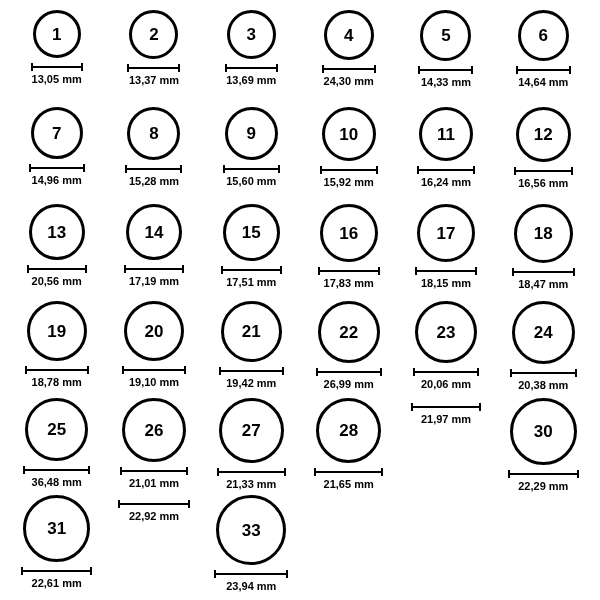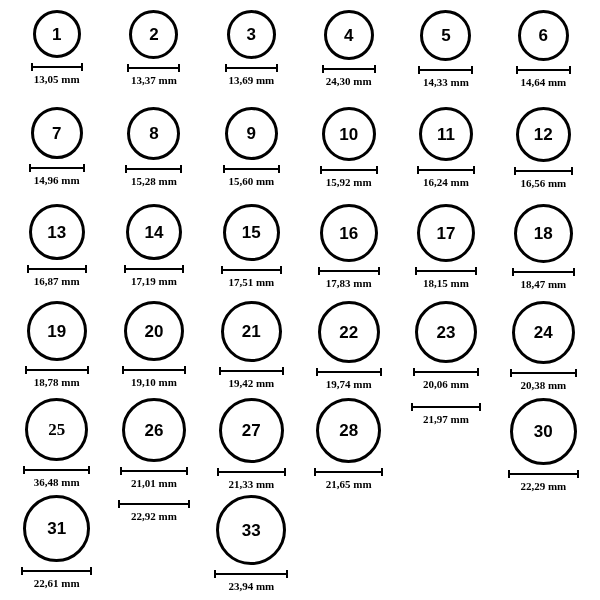--- a/index.html
+++ b/index.html
@@ -52,21 +52,20 @@
     font-size: 17px;
     line-height: 1;
     color: #000000;
     letter-spacing: 0px;
   }
   .measure {
     margin-top: 5px;
     display: flex;
     flex-direction: column;
     align-items: center;
-    font-family: Liberation Serif, serif;
   }
   .caliper {
     position: relative;
     height: 8px;
     border-left: 2px solid #000000;
     border-right: 2px solid #000000;
     box-sizing: border-box;
   }
   .caliper::before {
     content: "";
@@ -198,21 +197,21 @@
           <div class="caliper" style="width: 59px;"></div>
           <div class="diam-label">16,56 mm</div>
         </div>
       </div>
       <div class="cell">
         <div class="ring" style="width: 56px; height: 56px;">
           <span class="ring-size">13</span>
         </div>
         <div class="measure">
           <div class="caliper" style="width: 60px;"></div>
-          <div class="diam-label">16,87 mm</div>
+          <div class="diam-label">20,56 mm</div>
         </div>
       </div>
       <div class="cell">
         <div class="ring" style="width: 56px; height: 56px;">
           <span class="ring-size">14</span>
         </div>
         <div class="measure">
           <div class="caliper" style="width: 60px;"></div>
           <div class="diam-label">17,19 mm</div>
         </div>
@@ -279,21 +278,21 @@
           <div class="caliper" style="width: 65px;"></div>
           <div class="diam-label">19,42 mm</div>
         </div>
       </div>
       <div class="cell">
         <div class="ring" style="width: 62px; height: 62px;">
           <span class="ring-size">22</span>
         </div>
         <div class="measure">
           <div class="caliper" style="width: 66px;"></div>
-          <div class="diam-label">19,74 mm</div>
+          <div class="diam-label">26,99 mm</div>
         </div>
       </div>
       <div class="cell">
         <div class="ring" style="width: 62px; height: 62px;">
           <span class="ring-size">23</span>
         </div>
         <div class="measure">
           <div class="caliper" style="width: 66px;"></div>
           <div class="diam-label">20,06 mm</div>
         </div>
@@ -301,21 +300,21 @@
       <div class="cell">
         <div class="ring" style="width: 63px; height: 63px;">
           <span class="ring-size">24</span>
         </div>
         <div class="measure">
           <div class="caliper" style="width: 67px;"></div>
           <div class="diam-label">20,38 mm</div>
         </div>
       </div>
       <div class="cell">
-        <div class="ring" style="width: 63px; height: 63px; font-family: Liberation Serif, serif;">
+        <div class="ring" style="width: 63px; height: 63px;">
           <span class="ring-size">25</span>
         </div>
         <div class="measure">
           <div class="caliper" style="width: 67px;"></div>
           <div class="diam-label">36,48 mm</div>
         </div>
       </div>
       <div class="cell">
         <div class="ring" style="width: 64px; height: 64px;">
           <span class="ring-size">26</span>

